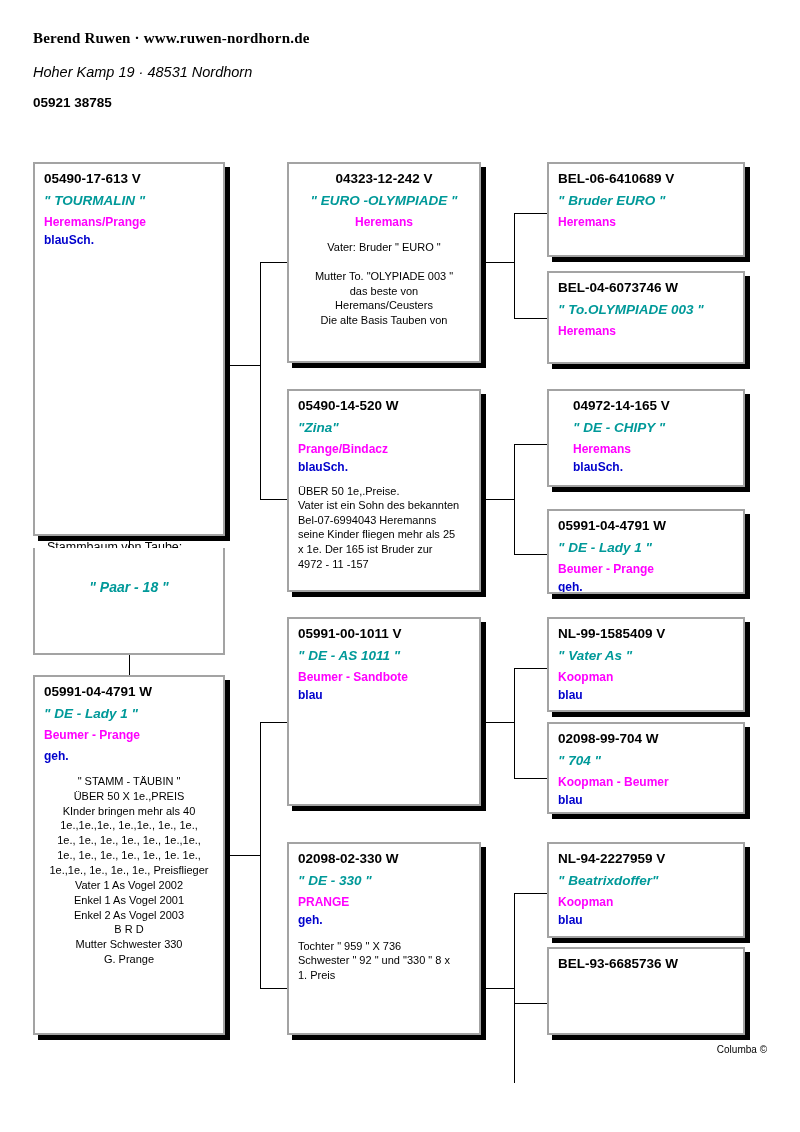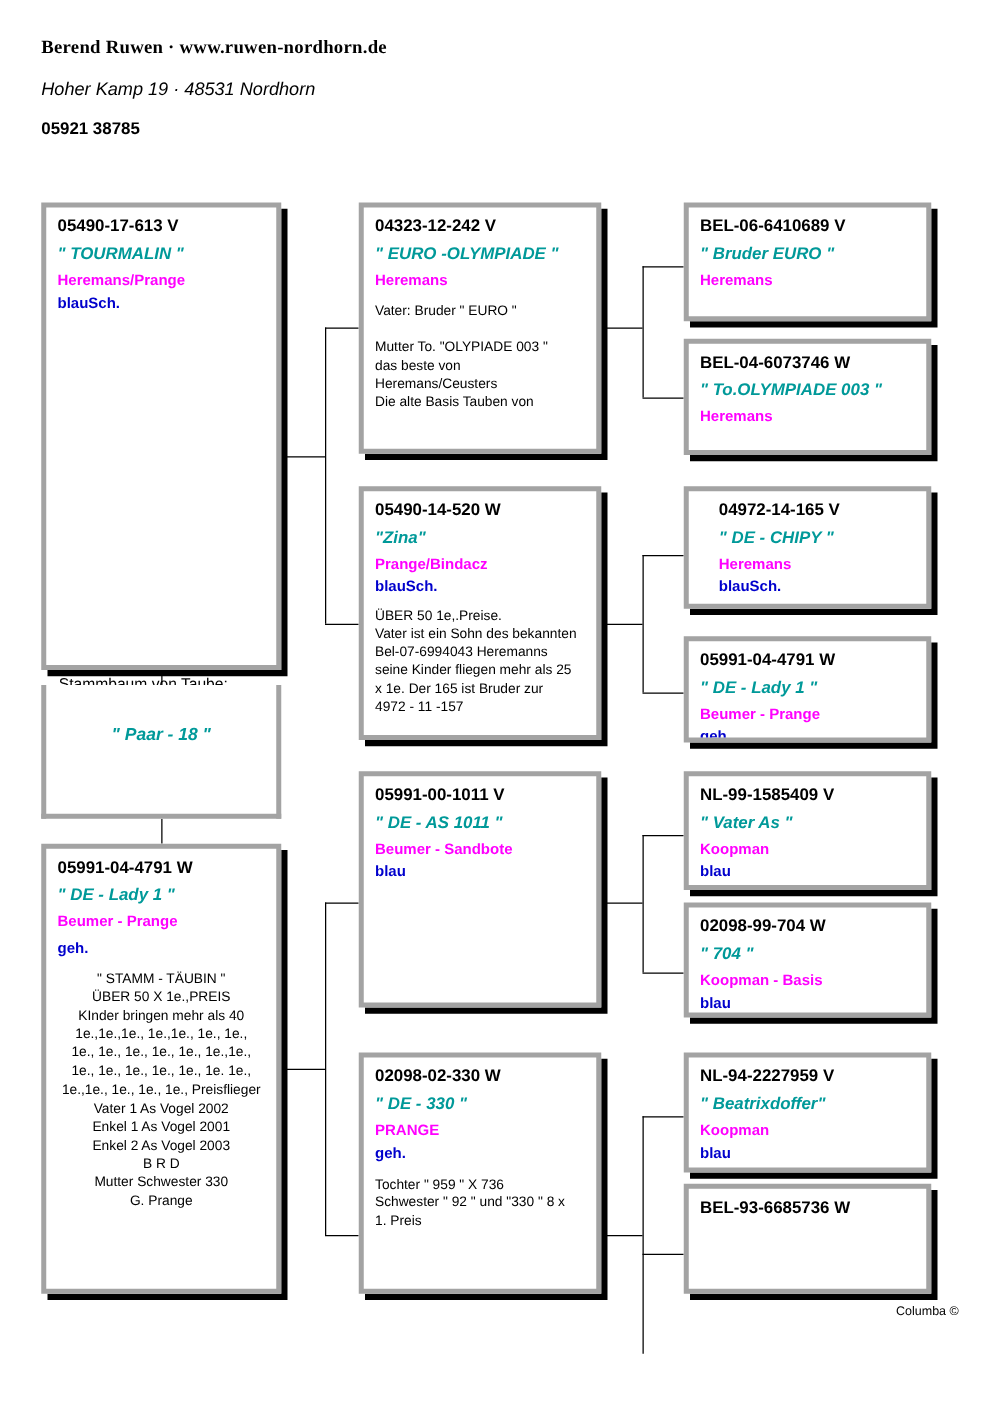--- a/index.html
+++ b/index.html
@@ -49,21 +49,21 @@
     position: absolute;
     background: #000;
   }
   .ln.h { height: 1px; }
   .ln.v { width: 1px; }
 
   
   .box {
     position: absolute;
     background: #ffffff;
-    border: 4px solid #a3a3a3;
+    border: 2px solid #a3a3a3;
     box-sizing: border-box;
     box-shadow: 5px 5px 0 0 #000;
     padding: 7px 9px 6px 9px;
     overflow: hidden;
   }
   .box.noshadow { box-shadow: none; }
 
   .ring {            
     font-size: 13.5px;
     font-weight: bold;
@@ -196,21 +196,21 @@
 1e., 1e., 1e., 1e., 1e., 1e. 1e.,
 1e.,1e., 1e., 1e., 1e.,  Preisflieger
         Vater 1 As  Vogel 2002
     Enkel 1 As Vogel 2001
     Enkel 2 As Vogel 2003
                B R D
     Mutter Schwester 330
           G.  Prange</div>
   </div>
 
-  <div class="box" style="left:287px; top:162px; width:194px; height:201px;">
+  <div class="box" style="left:287px; top:162px; width:194px; height:201px;text-align:center;">
     <div class="ring">04323-12-242 V</div>
     <div class="name">" EURO -OLYMPIADE  "</div>
     <div class="breeder">Heremans</div>
     <div class="notes">Vater: Bruder " EURO "
 
 Mutter To. "OLYPIADE 003 "
 das beste von
 Heremans/Ceusters
 Die alte Basis Tauben von</div>
   </div>
@@ -274,21 +274,21 @@
   <div class="box" style="left:547px; top:617px; width:198px; height:95px;">
     <div class="ring">NL-99-1585409 V</div>
     <div class="name">" Vater As "</div>
     <div class="breeder">Koopman</div>
     <div class="colour">blau</div>
   </div>
 
   <div class="box" style="left:547px; top:722px; width:198px; height:92px;">
     <div class="ring">02098-99-704 W</div>
     <div class="name">" 704 "</div>
-    <div class="breeder">Koopman - Basis</div>
+    <div class="breeder">Koopman - Beumer</div>
     <div class="colour">blau</div>
   </div>
 
   <div class="box" style="left:547px; top:842px; width:198px; height:96px;">
     <div class="ring">NL-94-2227959 V</div>
     <div class="name">" Beatrixdoffer"</div>
     <div class="breeder">Koopman</div>
     <div class="colour">blau</div>
   </div>
 

